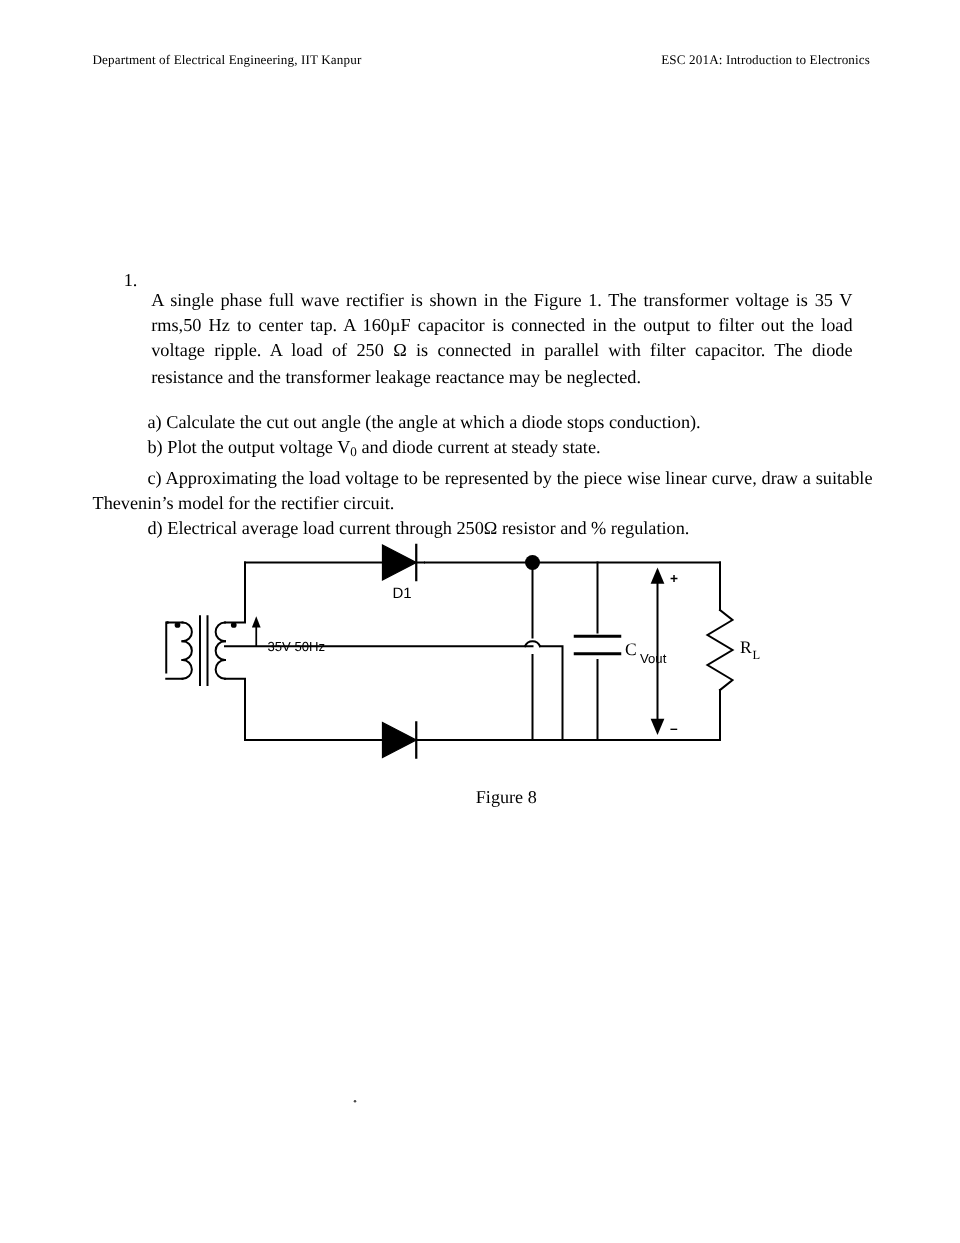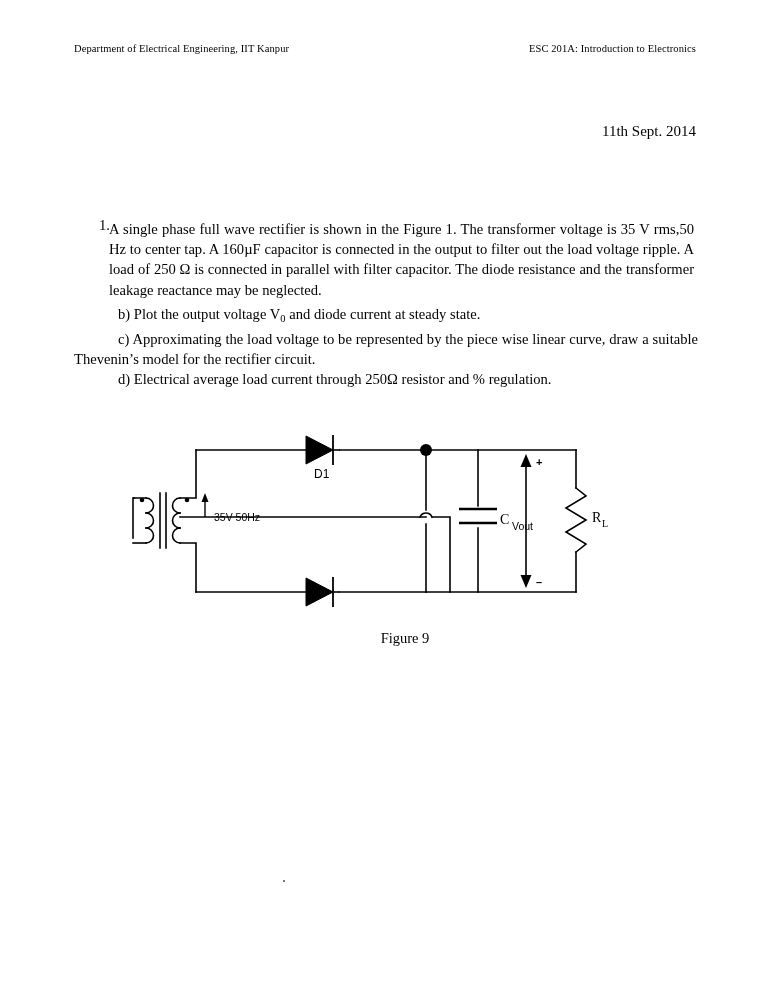--- a/index.html
+++ b/index.html
@@ -83,21 +83,21 @@
     width: 31px;
     flex: none;
     padding-left: 25px;
     box-sizing: border-box;
   }
   .q-body {
     flex: 1;
     text-align: justify;
     text-justify: inter-word;
   }
-  .q-body > p { margin: 4px; }
+  .q-body > p { margin: 16px; }
 
   .sub-a, .sub-b, .sub-d {
     padding-left: 44px;
     margin: 0;
   }
   .sub-c-wrap {
     padding-left: 0px;
     margin: 0;
     text-align: justify;
   }
@@ -166,30 +166,30 @@
 </head>
 <body>
 
 <div class="page">
 
   <div class="header">
     <span class="header-left">Department of Electrical Engineering, IIT Kanpur</span>
     <span class="header-right">ESC 201A: Introduction to Electronics</span>
   </div>
 
-  <div class="doc-date">11th Sept. 2014</div>
 
 
   <div class="qblock">
     <div class="q-row">
       <div class="q-num">1.</div>
       <div class="q-body">
         <p>A single phase full wave rectifier is shown in the Figure 1. The transformer voltage is 35 V rms,50 Hz to center tap. A 160µF capacitor is connected in the output to filter out the load voltage ripple. A load of 250 Ω is connected in parallel with filter capacitor. The diode resistance and the transformer leakage reactance may be neglected.</p>
       </div>
     </div>
+    <p class="sub-a">a) Calculate the cut out angle (the angle  at which a diode stops conduction).</p>
     <p class="sub-b"><span>b) Plot the output voltage V</span><sub class="v0">0</sub><span> and diode current at steady state.</span></p>
     <p class="sub-c-wrap"><span class="sub-c-first"></span><span>c) Approximating the load voltage to be represented by the piece wise linear curve, draw a suitable Thevenin’s model for the rectifier circuit.</span></p>
     <p class="sub-d">d) Electrical average load current through 250Ω resistor and % regulation.</p>
   </div>
 
   <div class="figure-wrap">
 
     <svg class="circuit-svg" width="500" height="180" viewBox="0 0 500 180">
       <g stroke="#000" stroke-width="1.6" fill="none" stroke-linecap="square">
 
@@ -291,19 +291,19 @@
       <text class="lbl-sans" x="396" y="100">Vout</text>
 
       <text class="lbl-serif" x="476" y="92">R</text>
       <text x="486" y="97" font-family="Liberation Serif, serif" font-size="10" fill="#000">L</text>
 
       <text class="lbl-sign" x="420" y="36">+</text>
       <text class="lbl-sign" x="420" y="156">–</text>
     </svg>
 
     <div class="figure-caption">
-      <span class="caption-shift">Figure 9</span>
+      <span class="caption-shift">Figure 8</span>
     </div>
   </div>
 
   <div class="stray-dot"></div>
 
 </div>
 
 </body></html>

